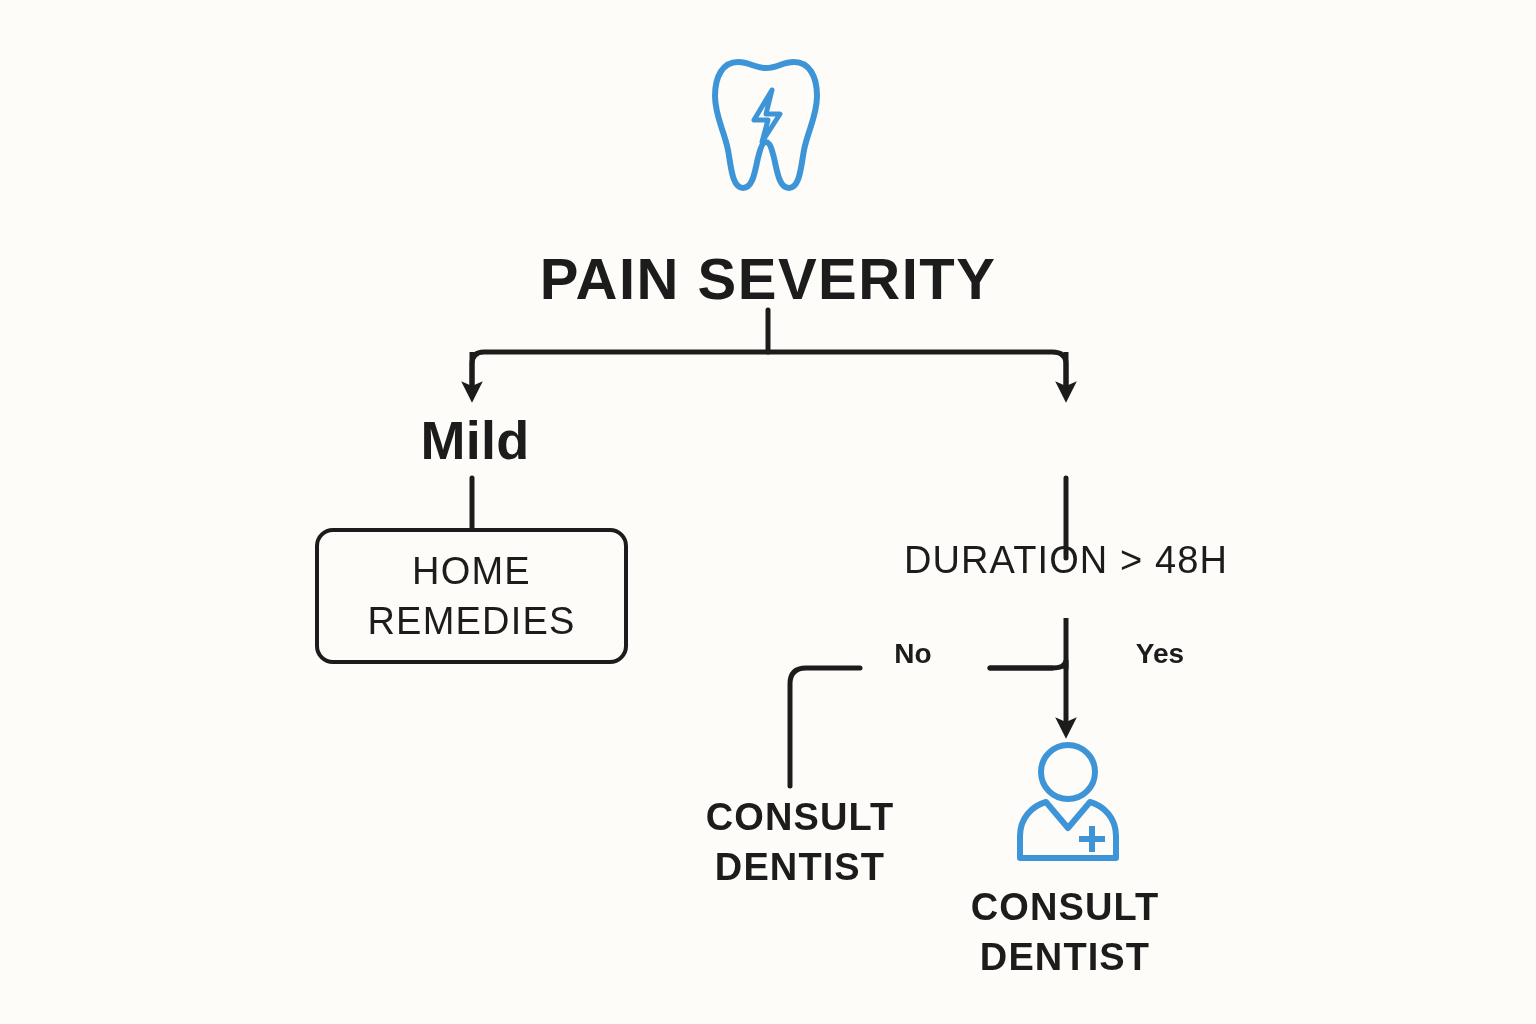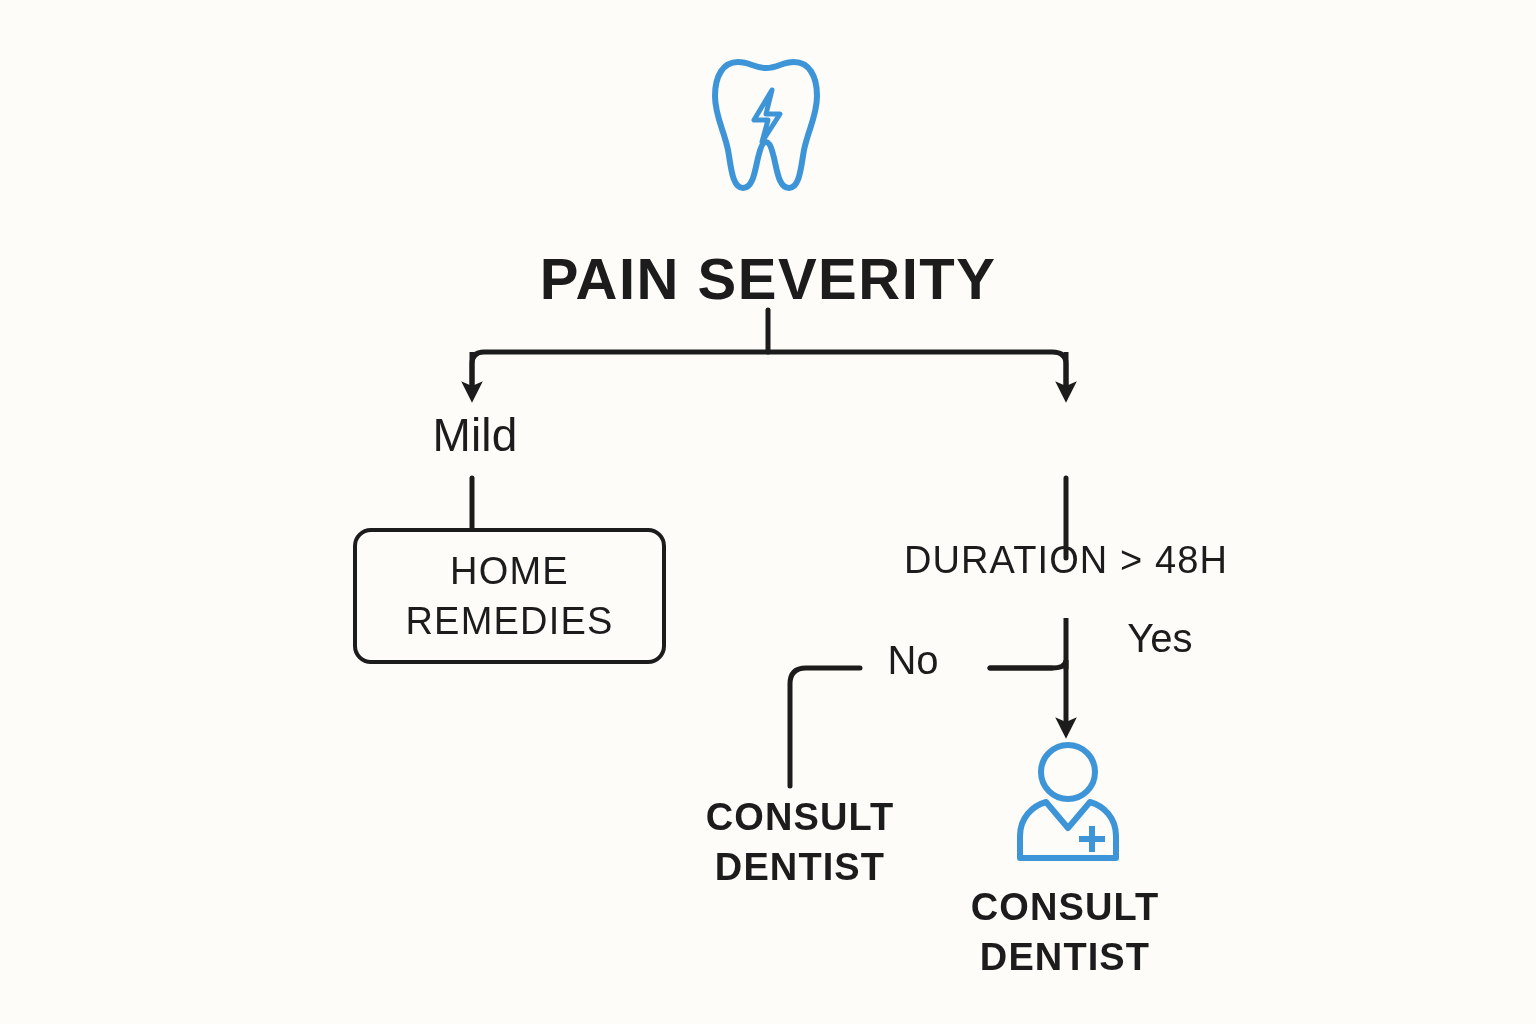--- a/index.html
+++ b/index.html
@@ -36,22 +36,22 @@
   }
   .title {
     left: 0;
     right: 0;
     top: 208px;
     font-size: 58px;
     font-weight: 700;
     letter-spacing: 1.5px;
   }
   .branch-label {
-    font-size: 46px;
-    font-weight: 400;
+    font-size: 54px;
+    font-weight: 700;
     letter-spacing: 0.2px;
   }
   .mild {
     left: 330px;
     top: 410px;
     width: 290px;
   }
   .moderate {
     left: 910px;
     top: 410px;
@@ -63,51 +63,50 @@
     top: 528px;
     width: 313px;
     height: 136px;
     border: 4px solid #1c1c1c;
     border-radius: 18px;
     box-sizing: border-box;
     display: flex;
     align-items: center;
     justify-content: center;
     background: #fdfcf9;
-    margin-left: 38px;
   }
   .boxed-text {
     font-size: 38px;
     font-weight: 500;
     letter-spacing: 1.2px;
     text-align: center;
     line-height: 1.32;
     color: #1c1c1c;
     white-space: pre-line;
   }
   .duration {
     left: 846px;
     top: 539px;
     width: 440px;
     font-size: 38px;
     font-weight: 500;
     letter-spacing: 1.1px;
   }
   .edge-label {
-    font-size: 40px;
-    font-weight: 400;
+    font-size: 28px;
+    font-weight: 700;
   }
   .no-label {
     left: 858px;
     top: 638px;
     width: 110px;
   }
   .yes-label {
     left: 1100px;
-    top: 616px;
+    top: 638px;
     width: 120px;
   }
   .leaf-text {
     font-size: 38px;
     font-weight: 700;
     letter-spacing: 1.1px;
     line-height: 1.32;
   }
   .consult-left {
     left: 640px;

